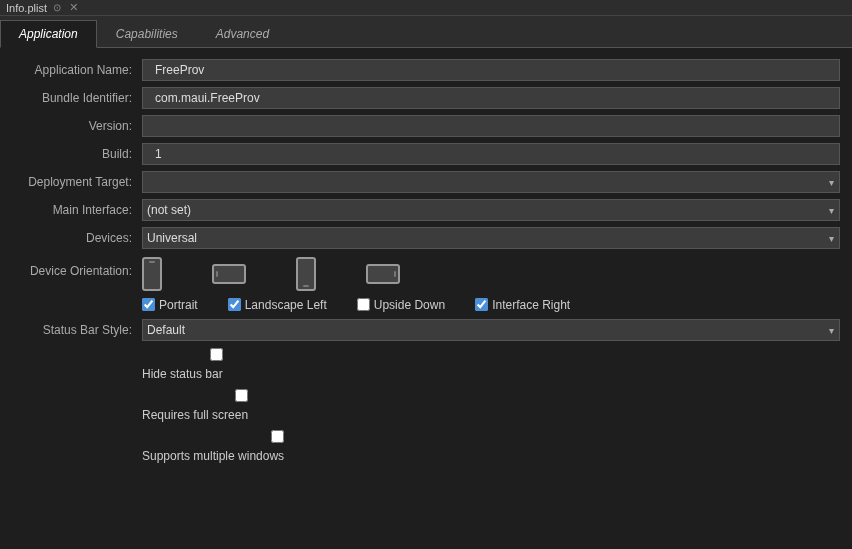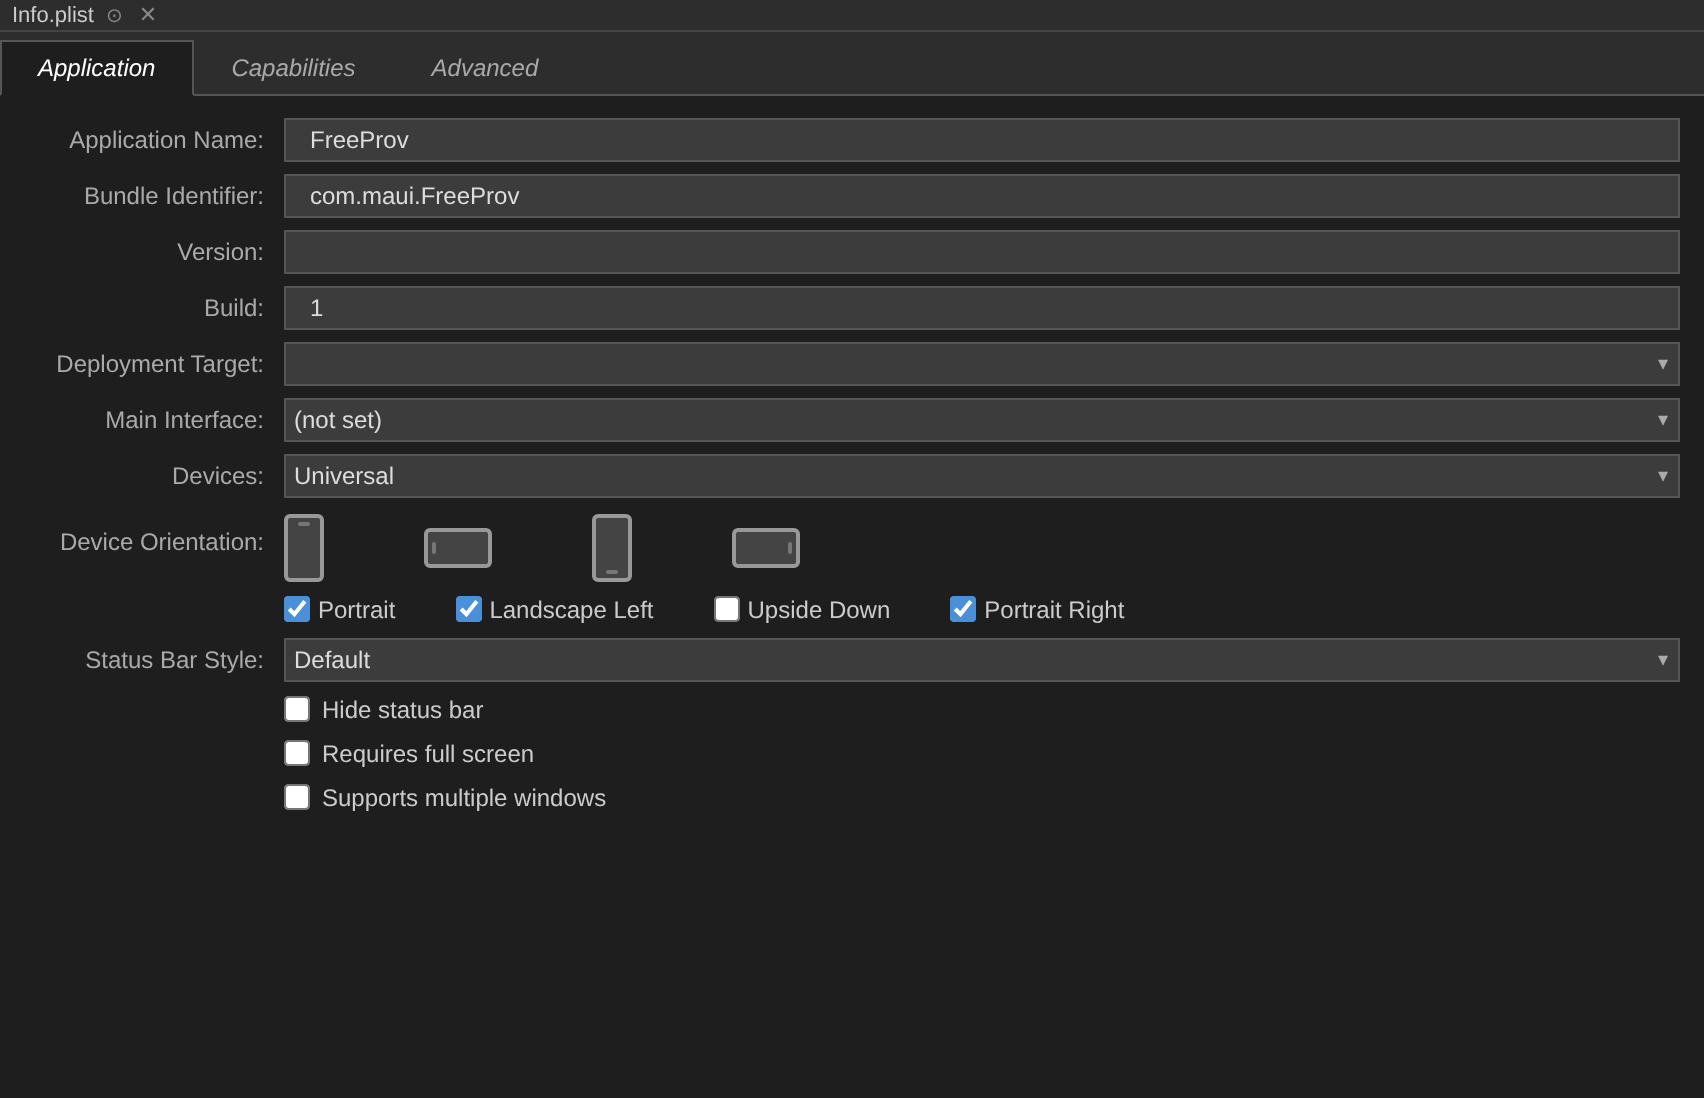--- a/index.html
+++ b/index.html
@@ -143,25 +143,26 @@
 
     
     .checkbox-row {
       display: flex;
       align-items: center;
       padding: 4px 12px 4px 142px;
       gap: 6px;
     }
     .checkbox-label {
       display: flex;
-      align-items: flex-start;
+      align-items: flex-end;
       gap: 6px;
       color: #ccc;
       font-size: 12px;
       cursor: pointer;
+      flex-direction: column;
     }
     input[type="checkbox"] {
       width: 13px;
       height: 13px;
       accent-color: #4a90d9;
       cursor: pointer;
     }
 
     
     .orientation-full {
@@ -345,21 +346,21 @@
         <div class="orient-check-label">
           <input type="checkbox" id="cb-landscape-left" checked="" style="">
           <label for="cb-landscape-left">Landscape Left</label>
         </div>
         <div class="orient-check-label">
           <input type="checkbox" id="cb-upside-down" style="">
           <label for="cb-upside-down">Upside Down</label>
         </div>
         <div class="orient-check-label">
           <input type="checkbox" id="cb-landscape-right" checked="" style="">
-          <label for="cb-landscape-right">Portrait Right</label>
+          <label for="cb-landscape-right">Interface Right</label>
         </div>
       </div>
     </div>
   </div>
 
   <div class="form-row">
     <div class="form-label">Status Bar Style:</div>
     <div class="form-control">
       <div class="select-wrapper">
         <select>

